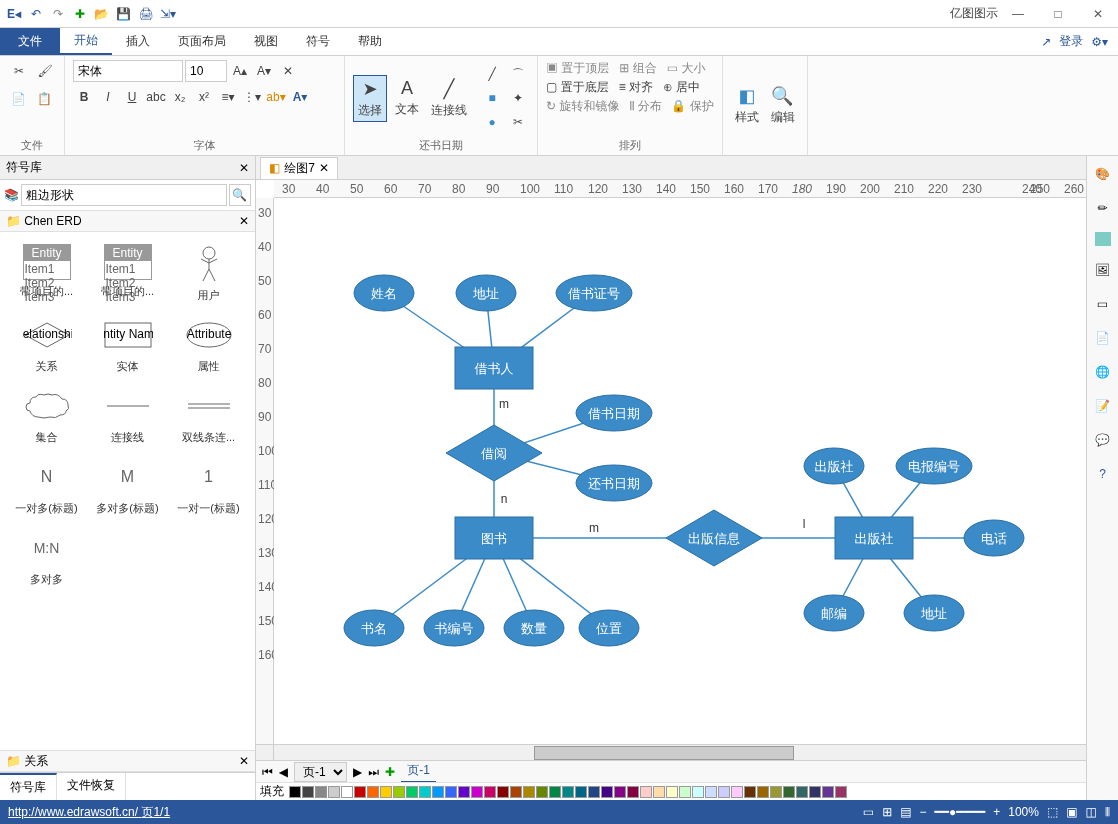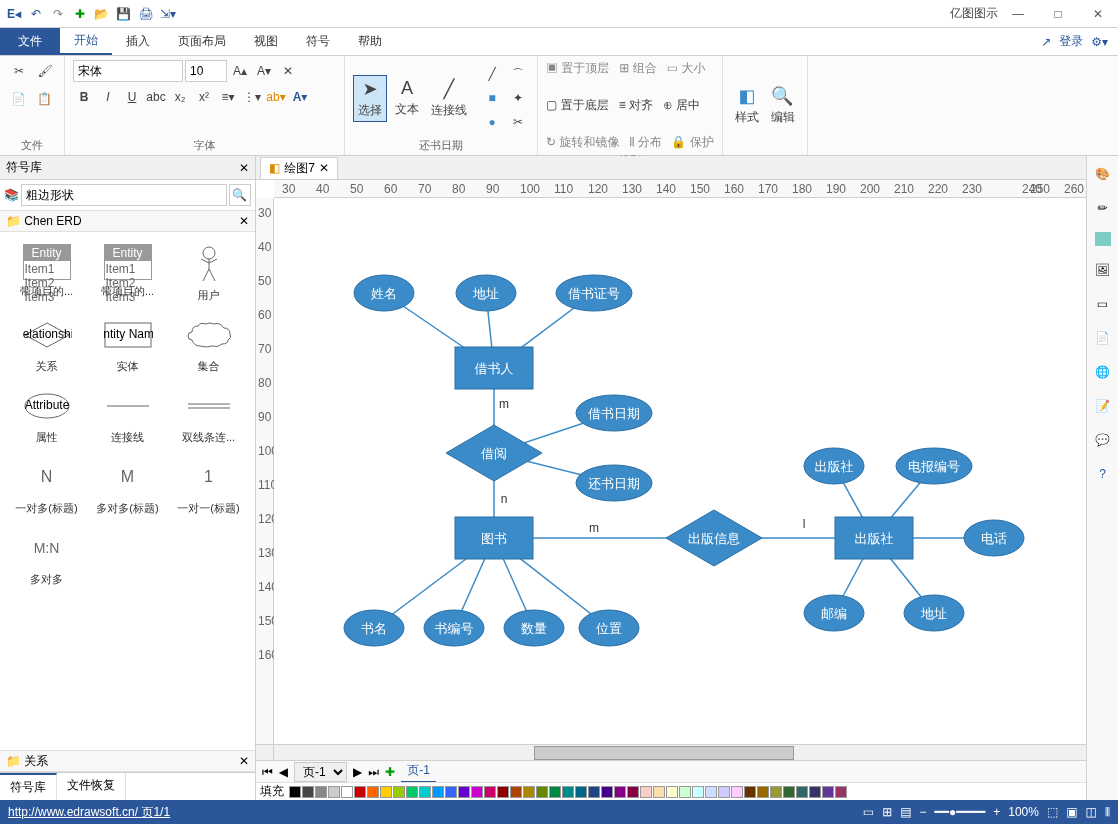--- a/index.html
+++ b/index.html
@@ -173,21 +173,21 @@
           </div>
         <div style="display:flex;gap:4px">
             <div class="mini-btn" style="color:#3b8bc8">●</div>
             <div class="mini-btn">✂</div>
           </div>
       </div>
     </div>
     <div class="rgroup-label">还书日期</div>
   </div>
   <div class="rgroup">
-    <div class="rgroup-body" style="flex-direction:column;gap:20px;align-items:flex-start">
+    <div class="rgroup-body" style="flex-direction:column;gap:2px;align-items:flex-start">
       <div style="display:flex;gap:10px;color:#888">
         <span>▣ <span>置于顶层</span></span>
         <span>⊞ <span>组合</span></span>
         <span>▭ <span>大小</span></span>
       </div>
       <div style="display:flex;gap:10px;color:#404040">
         <span>▢ <span>置于底层</span></span>
         <span>≡ <span>对齐</span></span>
         <span>⊕ <span>居中</span></span>
       </div>
@@ -267,34 +267,34 @@
           <div class="shape-thumb">
             <svg width="50" height="28">
               <rect x="2" y="2" width="46" height="24" fill="none" stroke="#666"></rect>
               <text x="25" y="17" font-size="7" text-anchor="middle">Entity Name</text>
             </svg>
           </div>
           <div class="shape-label">实体</div>
         </div>
       <div class="shape-item">
           <div class="shape-thumb">
-            <svg width="50" height="30">
-              <path d="M8 20 Q4 20 4 16 Q4 12 8 12 Q8 6 14 6 Q16 2 22 4 Q26 2 30 4 Q36 2 40 8 Q46 8 46 14 Q48 18 44 20 Q44 24 38 24 Q34 28 28 26 Q22 28 16 26 Q10 26 8 20 Z" fill="none" stroke="#666"></path>
-            </svg>
-          </div>
-          <div class="shape-label">集合</div>
-        </div>
-      <div class="shape-item">
-          <div class="shape-thumb">
             <svg width="50" height="28">
               <ellipse cx="25" cy="14" rx="22" ry="12" fill="none" stroke="#666"></ellipse>
               <text x="25" y="17" font-size="7" text-anchor="middle">Attribute</text>
             </svg>
           </div>
           <div class="shape-label">属性</div>
+        </div>
+      <div class="shape-item">
+          <div class="shape-thumb">
+            <svg width="50" height="30">
+              <path d="M8 20 Q4 20 4 16 Q4 12 8 12 Q8 6 14 6 Q16 2 22 4 Q26 2 30 4 Q36 2 40 8 Q46 8 46 14 Q48 18 44 20 Q44 24 38 24 Q34 28 28 26 Q22 28 16 26 Q10 26 8 20 Z" fill="none" stroke="#666"></path>
+            </svg>
+          </div>
+          <div class="shape-label">集合</div>
         </div>
       <div class="shape-item">
           <div class="shape-thumb">
             <svg width="50" height="20">
               <line x1="4" y1="10" x2="46" y2="10" stroke="#666"></line>
             </svg>
           </div>
           <div class="shape-label">连接线</div>
         </div>
       <div class="shape-item">
@@ -350,21 +350,21 @@
         <span class="ruler-tick" style="left: 178px;">80</span>
         <span class="ruler-tick" style="left: 212px;">90</span>
         <span class="ruler-tick" style="left: 246px;">100</span>
         <span class="ruler-tick" style="left: 280px;">110</span>
         <span class="ruler-tick" style="left: 314px;">120</span>
         <span class="ruler-tick" style="left: 348px;">130</span>
         <span class="ruler-tick" style="left: 382px;">140</span>
         <span class="ruler-tick" style="left: 416px;">150</span>
         <span class="ruler-tick" style="left: 450px;">160</span>
         <span class="ruler-tick" style="left: 484px;">170</span>
-        <span class="ruler-tick" style="left: 518px;">180</span>
+        <span class="ruler-tick" style="left: 518px; font-style: italic;">180</span>
         <span class="ruler-tick" style="left: 552px;">190</span>
         <span class="ruler-tick" style="left: 586px;">200</span>
         <span class="ruler-tick" style="left: 620px;">210</span>
         <span class="ruler-tick" style="left: 654px;">220</span>
         <span class="ruler-tick" style="left: 688px;">230</span>
         <span class="ruler-tick" style="left: 748px;">240</span>
         <span class="ruler-tick" style="left: 756px;">250</span>
         <span class="ruler-tick" style="left: 790px;">260</span>
       </div>
     <div class="canvas-wrap">

